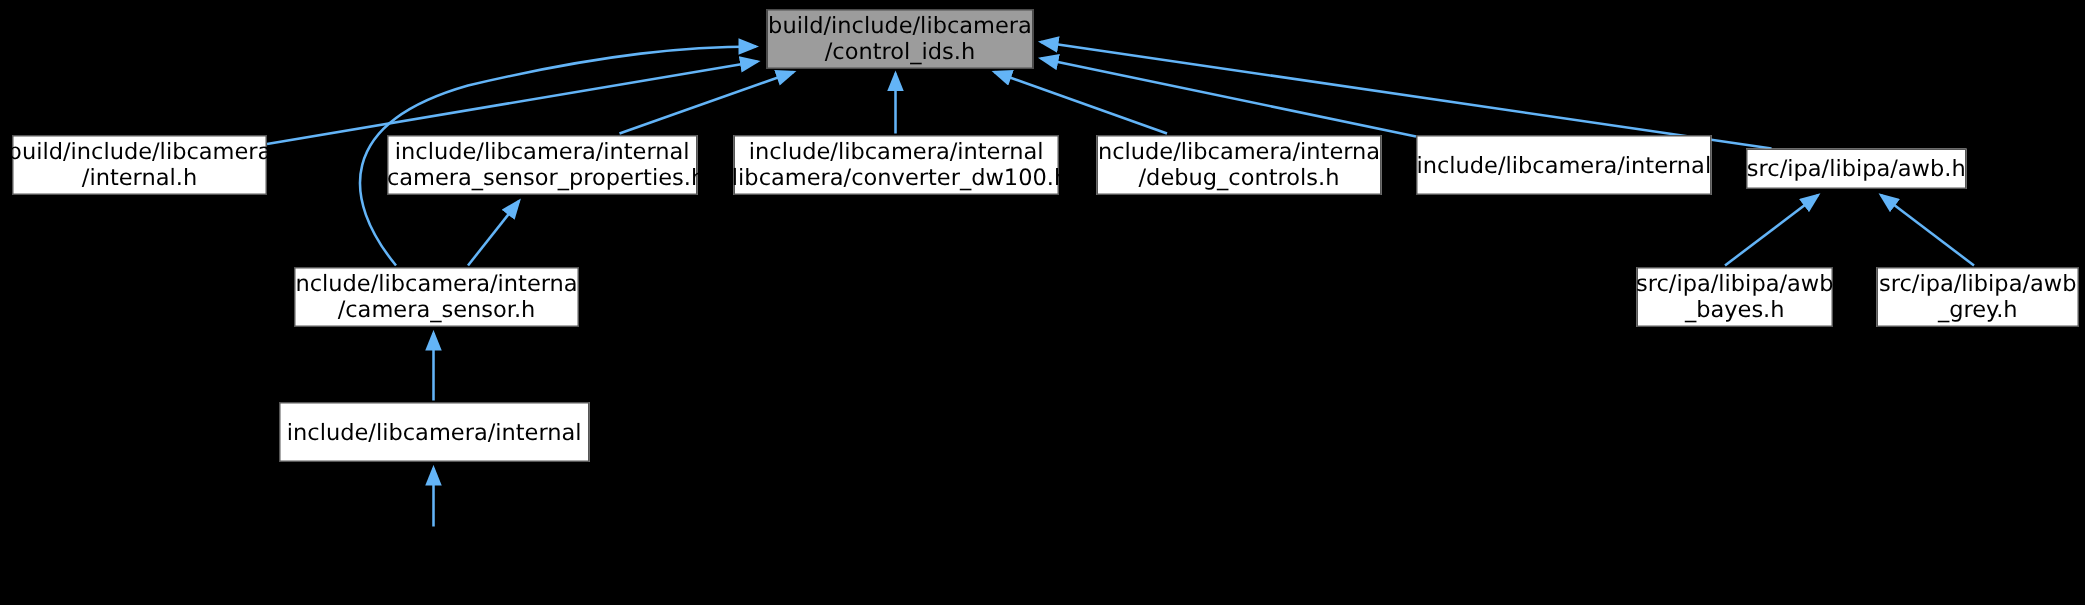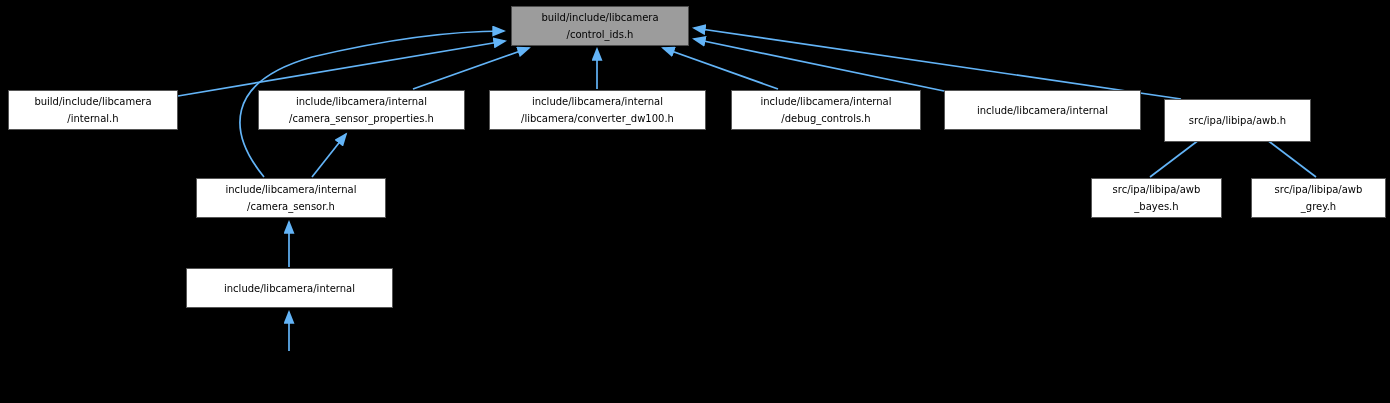--- a/index.html
+++ b/index.html
@@ -7,21 +7,21 @@
     position:relative;width:1390px;height:403px;
     background:#000;overflow:hidden;
     font-family:"DejaVu Sans",sans-serif;
   }
   svg.edge-layer{position:absolute;left:0;top:0;width:1390px;height:403px;}
   .edge{fill:none;stroke:#63b4f7;stroke-width:1.7px;}
   .node{
     position:absolute;box-sizing:border-box;
     background:#fff;border:1.6px solid #565656;color:#000;
     display:flex;flex-direction:column;align-items:center;justify-content:center;
-    text-align:center;font-size:10px;line-height:17px;white-space:nowrap;
+    text-align:center;font-size:15px;line-height:17px;white-space:nowrap;
     cursor:pointer;
   }
   .node.highlight{background:#9c9c9c;border-color:#4c4c4c;}
   .node span{display:block;}
   .node span:empty{display:none;}
 </style>
 </head>
 <body>
 
 <div class="stage">
@@ -68,21 +68,21 @@
 
   <div class="node" style="left:731px;top:90px;width:190px;height:40px">
     <span>include/libcamera/internal</span>
     <span>/debug_controls.h</span>
   </div>
 
   <div class="node" style="left:944px;top:90px;width:197px;height:40px">
     <span>include/libcamera/internal</span>
   </div>
 
-  <div class="node" style="left:1164px;top:99px;width:147px;height:43px">
+  <div class="node" style="left:1164px;top:99px;width:147px;height:27px">
     <span>src/ipa/libipa/awb.h</span>
 
   </div>
 
   <div class="node" style="left:196px;top:178px;width:190px;height:40px">
     <span>include/libcamera/internal</span>
     <span>/camera_sensor.h</span>
   </div>
 
   <div class="node" style="left:1091px;top:178px;width:131px;height:40px">

